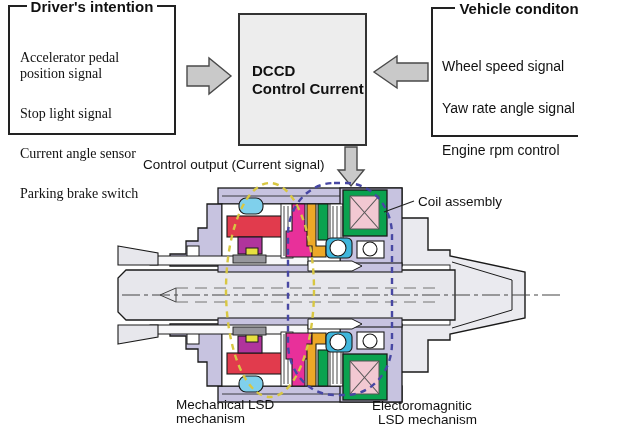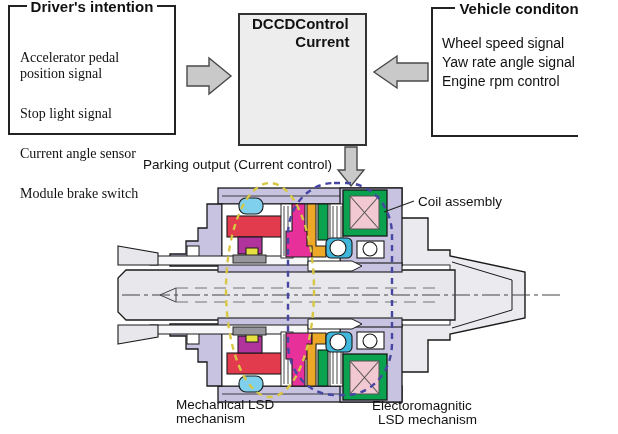--- a/index.html
+++ b/index.html
@@ -2,61 +2,61 @@
 <html><head>
 <meta charset="utf-8">
 <style>
   html,body{margin:0;padding:0;background:#fff;}
   .stage{position:relative;width:578px;height:434px;background:#ffffff;
          font-family:"Liberation Sans",sans-serif;color:#111;overflow:hidden;}
   .sbox{position:absolute;border:2px solid #222;background:#fff;box-sizing:border-box;}
   .legend{position:absolute;top:-9px;left:0;right:0;text-align:center;
           font-weight:bold;font-size:15px;line-height:17px;white-space:nowrap;}
   .legend span{background:#fff;padding:0 4px;}
-  .item{font-size:14px;line-height:16px;margin-top:3px;}
+  .item{font-size:14px;line-height:16px;margin-top:26px;}
   .item:first-of-type{margin-top:0;}
   .box-left{left:8px;top:5px;width:168px;height:130px;padding:19px 2px 0 10px;}
   .box-left .item{margin-top:24px;font-family:Liberation Serif, serif;}
   .box-left .item:first-of-type{margin-top:0;}
   .w-narrow{max-width:128px;}
   .box-right{left:431px;top:7px;width:176px;height:130px;padding:23px 0 0 9px;}
   .box-module{left:238px;top:13px;width:129px;height:133px;background:#ededed;
-              border:2px solid #333;display:flex;flex-direction:row;
+              border:2px solid #333;display:flex;flex-direction:column;
               justify-content:center;padding-left:12px;font-weight:bold;
               font-size:15px;line-height:18px;}
   .ctrl-label{position:absolute;left:143px;top:157px;font-size:13.5px;}
   svg.gfx{position:absolute;left:0;top:0;}
   svg text{font-family:"Liberation Sans",sans-serif;font-size:13.5px;fill:#111;}
 </style>
 </head>
 <body>
 
 <div class="stage">
 
   <div class="sbox box-left">
     <div class="legend"><span>Driver's intention</span></div>
     <div class="item w-narrow">Accelerator pedal position signal</div>
     <div class="item">Stop light signal</div>
     <div class="item">Current angle sensor</div>
-    <div class="item">Module brake switch</div>
+    <div class="item">Parking brake switch</div>
   </div>
 
   <div class="sbox box-module">
     <div>DCCD</div>
     <div>Control Current</div>
   </div>
 
   <div class="sbox box-right">
     <div class="legend"><span>Vehicle conditon</span></div>
     <div class="item">Wheel speed signal</div>
     <div class="item">Yaw rate angle signal</div>
     <div class="item">Engine rpm control</div>
   </div>
 
-  <div class="ctrl-label">Parking output (Current control)</div>
+  <div class="ctrl-label">Control output (Current signal)</div>
 
   <svg class="gfx" width="618" height="434" viewBox="0 0 618 434">
     <defs>
       <g id="half">
 
         <rect x="218" y="188" width="184" height="16" stroke="#1a1a1a" stroke-width="1.3" fill="#c7c3e0"></rect>
         <line x1="222" y1="196" x2="400" y2="196" stroke="#1a1a1a" stroke-width="0.8"></line>
 
         <rect x="340" y="188" width="62" height="78" stroke="#1a1a1a" stroke-width="1.3" fill="#c7c3e0"></rect>
 

